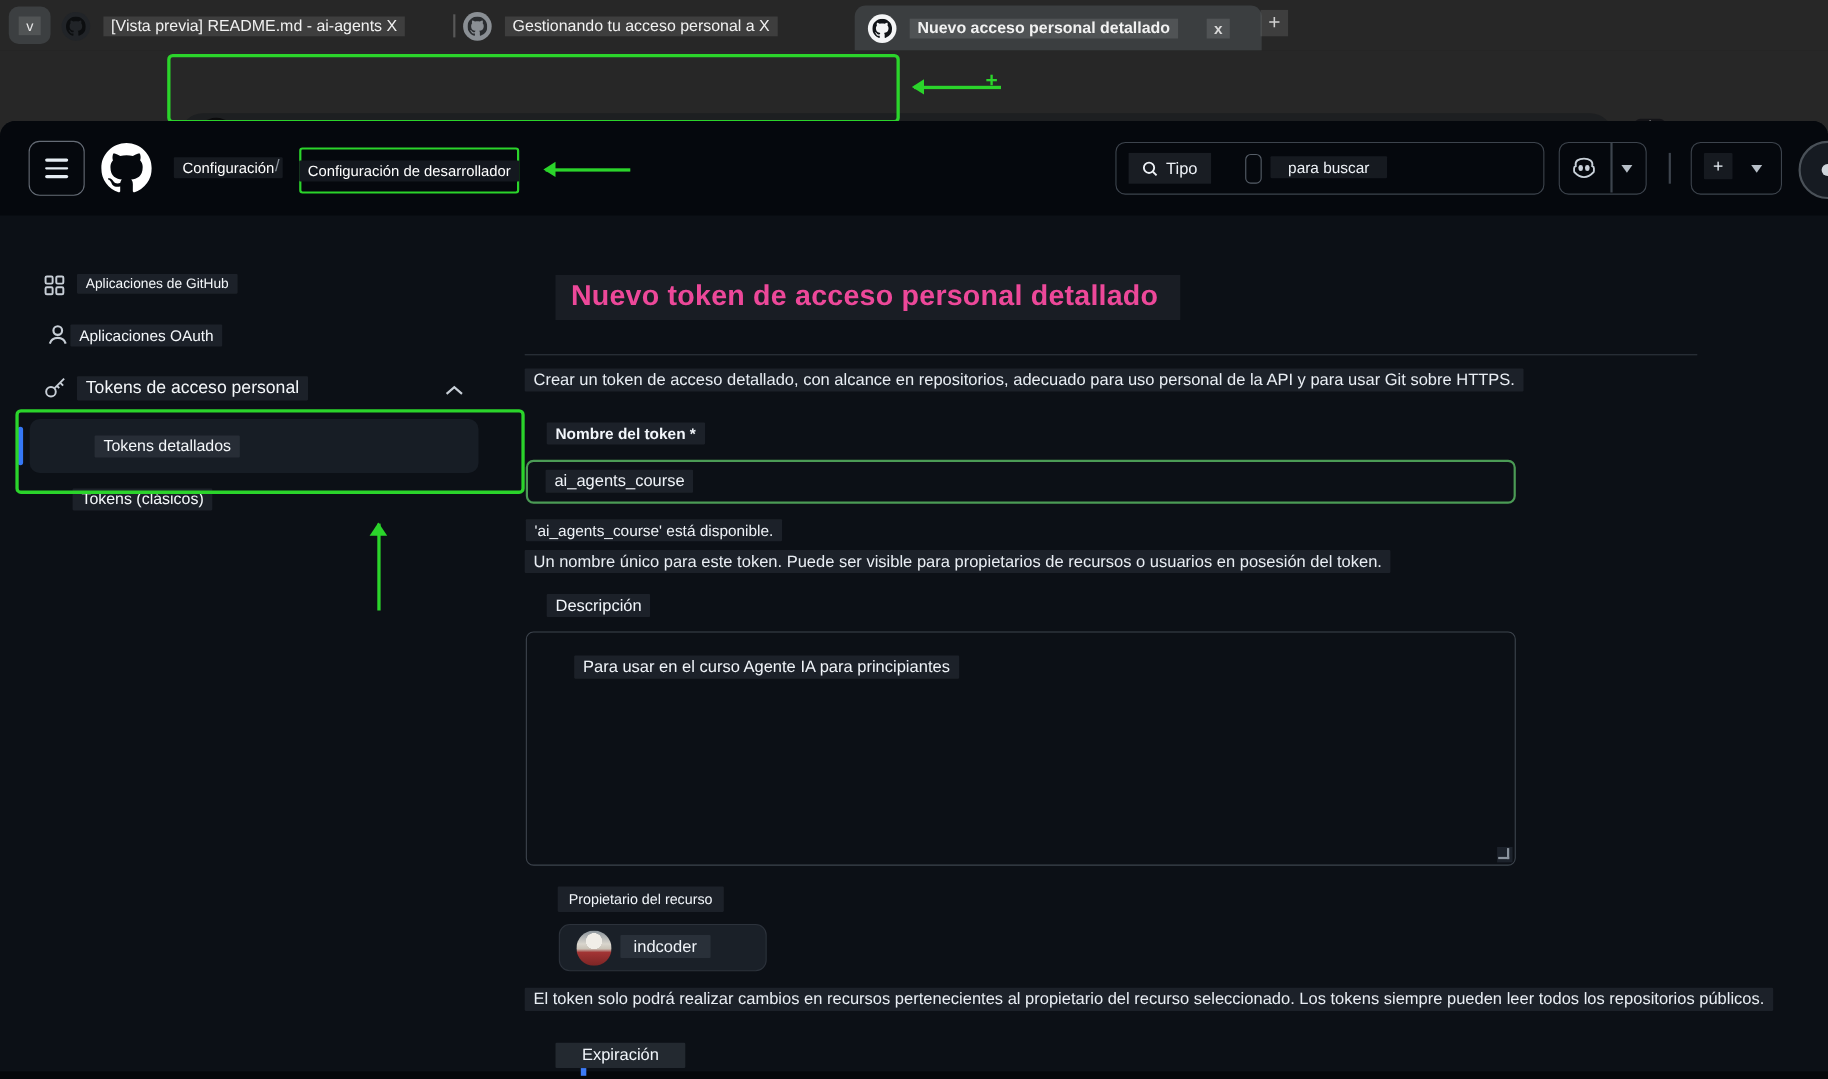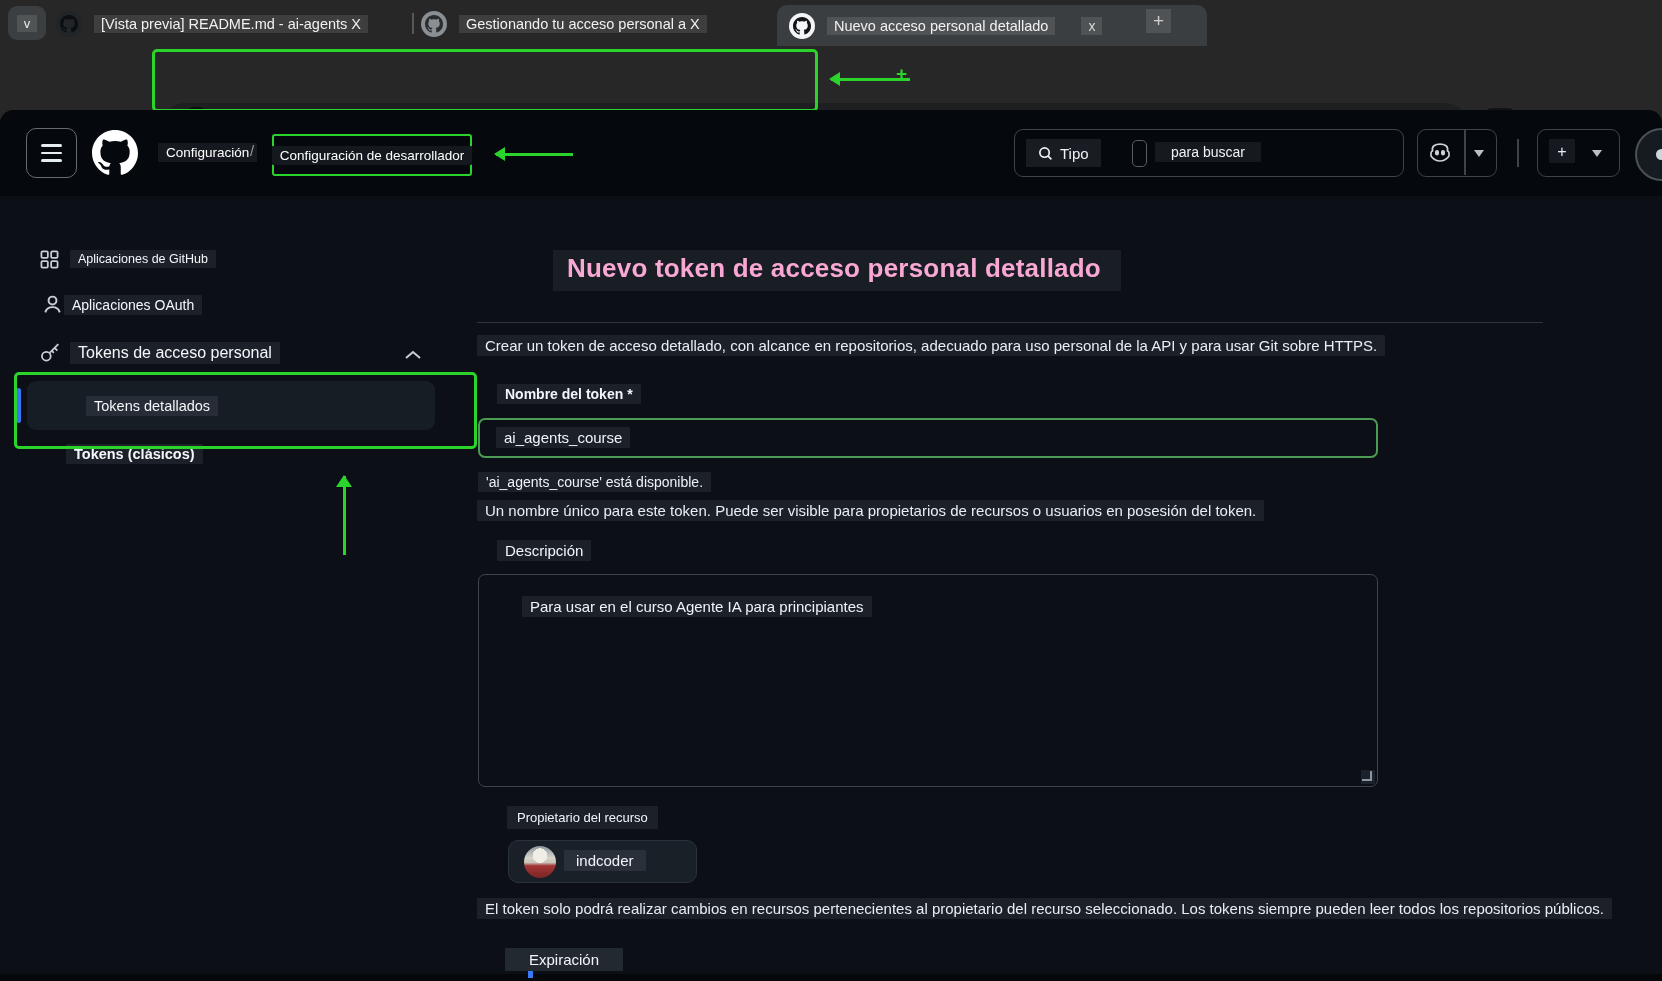--- a/index.html
+++ b/index.html
@@ -62,21 +62,21 @@
     border:2px solid #4a5158;background:#161b22;display:flex;align-items:center;justify-content:center;}
   .avatar-top i{width:11px;height:11px;border-radius:50%;background:#cfd5db;}
   
   .content{position:absolute;left:0;top:86px;width:1348px;height:785px;}
   .side-ic{position:absolute;color:#c7ced6;}
   .side-label{position:absolute;color:#f4f7fa;}
   .sel-row{position:absolute;left:27px;top:185px;width:408px;height:49px;border-radius:9px;background:#171d25;}
   .blue-bar{position:absolute;left:16px;top:192px;width:5px;height:35px;border-radius:3px;background:#3577f5;}
   
   .heading-box{position:absolute;left:505px;top:54px;background:rgba(205,220,240,0.065);padding:3px 20px 7px 14px;
-    font-size:26px;font-weight:600;color:#f9a8d4;letter-spacing:.2px;margin-left:48px;}
+    font-size:26px;font-weight:600;color:#ec4899;letter-spacing:.2px;}
   .rule{position:absolute;left:477px;top:126px;width:1066px;height:1px;background:#2e353d;}
   .ftext{font-size:15px;color:#e9eef4;}
   .flabel{font-size:14px;font-weight:600;color:#f2f6fb;}
   .name-input{position:absolute;left:478px;top:222px;width:900px;height:40px;box-sizing:border-box;
     border:2px solid #4b9b55;border-radius:7px;background:transparent;}
   .desc-area{position:absolute;left:478px;top:378px;width:900px;height:213px;box-sizing:border-box;
     border:1.5px solid #3d444d;border-radius:7px;background:transparent;}
   .grip{position:absolute;right:2px;bottom:2px;width:14px;height:14px;background:#1c222b;
     display:flex;align-items:center;justify-content:center;}
   .grip i{display:block;width:8px;height:8px;border-right:2px solid #8b949e;border-bottom:2px solid #8b949e;transform:translate(-1px,-1px);}
@@ -113,21 +113,21 @@
 
     <div class="tab" style="left:421px;width:348px;">
       <span class="favicon" style="background:#8a8f94;">
         <svg width="18" height="18" viewBox="0 0 16 16" fill="#2a2d30">
             <path d="M8 0C3.58 0 0 3.58 0 8c0 3.54 2.29 6.53 5.47 7.59.4.07.55-.17.55-.38 0-.19-.01-.82-.01-1.49-2.01.37-2.53-.49-2.69-.94-.09-.23-.48-.94-.82-1.13-.28-.15-.68-.52-.01-.53.63-.01 1.08.58 1.23.82.72 1.21 1.87.87 2.33.66.07-.52.28-.87.51-1.07-1.78-.2-3.64-.89-3.64-3.95 0-.87.31-1.59.82-2.15-.08-.2-.36-1.02.08-2.12 0 0 .67-.21 2.2.82.64-.18 1.32-.27 2-.27s1.36.09 2 .27c1.53-1.04 2.2-.82 2.2-.82.44 1.1.16 1.92.08 2.12.51.56.82 1.27.82 2.15 0 3.07-1.87 3.75-3.65 3.95.29.25.54.73.54 1.48 0 1.07-.01 1.93-.01 2.2 0 .21.15.46.55.38A8.01 8.01 0 0 0 16 8c0-4.42-3.58-8-8-8z"></path>
           </svg>
       </span>
       <span class="title hl-c">Gestionando tu acceso personal a X</span>
     </div>
 
-    <div class="tab active" style="left:777px;width:430px;top:5px;height:41px;">
+    <div class="tab active" style="left:777px;width:370px;top:5px;height:41px;font-weight:bold;">
       <span class="favicon" style="background:#f4f5f6;margin-left:12px;">
         <svg width="18" height="18" viewBox="0 0 16 16" fill="#111418">
             <path d="M8 0C3.58 0 0 3.58 0 8c0 3.54 2.29 6.53 5.47 7.59.4.07.55-.17.55-.38 0-.19-.01-.82-.01-1.49-2.01.37-2.53-.49-2.69-.94-.09-.23-.48-.94-.82-1.13-.28-.15-.68-.52-.01-.53.63-.01 1.08.58 1.23.82.72 1.21 1.87.87 2.33.66.07-.52.28-.87.51-1.07-1.78-.2-3.64-.89-3.64-3.95 0-.87.31-1.59.82-2.15-.08-.2-.36-1.02.08-2.12 0 0 .67-.21 2.2.82.64-.18 1.32-.27 2-.27s1.36.09 2 .27c1.53-1.04 2.2-.82 2.2-.82.44 1.1.16 1.92.08 2.12.51.56.82 1.27.82 2.15 0 3.07-1.87 3.75-3.65 3.95.29.25.54.73.54 1.48 0 1.07-.01 1.93-.01 2.2 0 .21.15.46.55.38A8.01 8.01 0 0 0 16 8c0-4.42-3.58-8-8-8z"></path>
           </svg>
       </span>
       <span class="title hl-c">Nuevo acceso personal detallado</span>
       <span class="close-x hl-c">x</span>
     </div>
 
     <div class="newtab">
@@ -309,21 +309,21 @@
               <path d="m3 11 7-6 7 6"></path>
             </svg>
         </div>
 
         <div class="sel-row"></div>
         <div class="blue-bar"></div>
         <div class="side-label" style="left:86px;top:200px;">
           <span class="hl" style="font-size:14.5px;">Tokens detallados</span>
         </div>
 
-        <div class="side-label" style="left:66px;top:248px;font-weight:bold;">
+        <div class="side-label" style="left:66px;top:248px;">
           <span class="hl" style="font-size:14.5px;">Tokens (clásicos)</span>
         </div>
 
         <div class="gbox" style="left:14px;top:176px;width:457px;height:71px;"></div>
         <div class="garrow-v" style="left:336px;top:271px;height:90px;">
           <div class="head"></div>
             <div class="line" style="height:79px;"></div>
         </div>
       </div>
 

